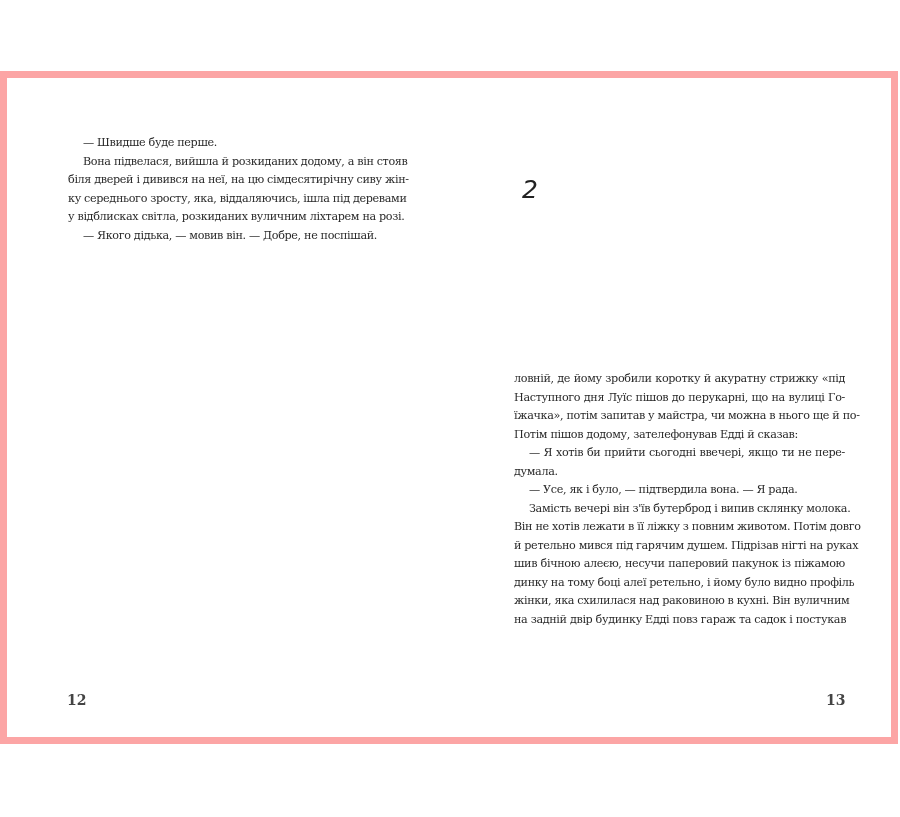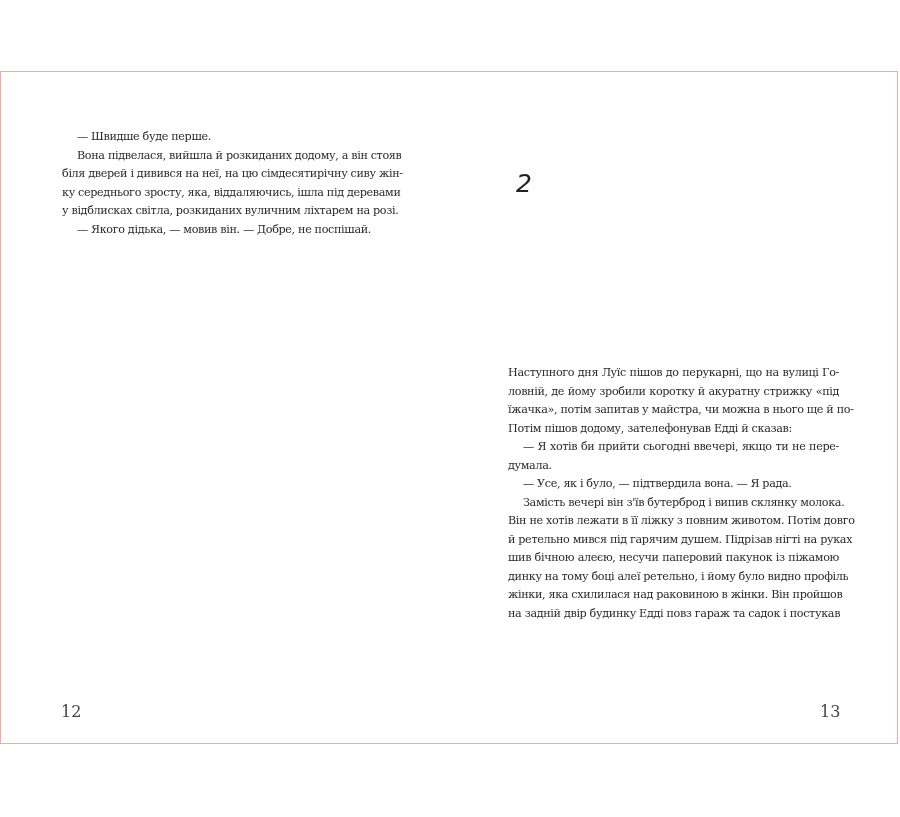--- a/index.html
+++ b/index.html
@@ -1,19 +1,19 @@
 <!DOCTYPE html>
 <html><head>
   <meta charset="utf-8">
   <style>
     html, body { margin: 0; padding: 0; background: #ffffff; }
     body { width: 900px; height: 817px; position: relative; overflow: hidden; }
     .spread {
       position: absolute; left: 0; top: 71px; width: 898px; height: 673px;
-      border: 1px solid #fca5a5; box-sizing: border-box; background: #ffffff;
+      border: 7px solid #fca5a5; box-sizing: border-box; background: #ffffff;
     }
     .page { position: absolute; top: 0; height: 100%; }
     .page-left { left: 0; width: 449px; }
     .page-right { left: 449px; width: 449px; }
     .text {
       position: absolute;
       font-family: "DejaVu Serif", serif;
       font-size: 11.2px;
       line-height: 18.5px;
       color: #2a2a2a;
@@ -24,22 +24,22 @@
     .text .line.last { text-align-last: left; }
     .text .line.ind { padding-left: 15px; }
     .left-text { left: 61px; top: 56px; width: 337px; }
     .right-text { left: 58px; top: 292px; width: 331px; }
     .chapter-num {
       position: absolute; left: 66px; top: 97px;
       font-family: "DejaVu Sans", sans-serif; font-style: italic;
       font-size: 25px; color: #222;
     }
     .folio {
-      position: absolute; top: 630px;
-      font-family: "DejaVu Serif", serif; font-size: 16px; color: #444;
+      position: absolute; top: 614px;
+      font-family: "DejaVu Serif", serif; font-size: 14px; color: #444; font-weight: bold;
     }
     .folio-left { left: 60px; }
     .folio-right { left: 370px; text-align: center; }
   </style>
 </head>
 <body>
 
 <div class="spread">
   <div class="page page-left">
     <div class="text left-text" id="left-body">
@@ -48,30 +48,30 @@
         <span class="line">біля дверей і дивився на неї, на цю сімдесятирічну сиву жін-</span>
         <span class="line">ку середнього зросту, яка, віддаляючись, ішла під деревами</span>
         <span class="line last">у відблисках світла, розкиданих вуличним ліхтарем на розі.</span>
         <span class="line ind last">— Якого дідька, — мовив він. — Добре, не поспішай.</span>
       </div>
     <div class="folio folio-left">12</div>
   </div>
   <div class="page page-right">
     <div class="chapter-num">2</div>
     <div class="text right-text" id="right-body">
+        <span class="line">ловній, де йому зробили коротку й акуратну стрижку «під</span>
         <span class="line">Наступного дня Луїс пішов до перукарні, що на вулиці Го-</span>
-        <span class="line">ловній, де йому зробили коротку й акуратну стрижку «під</span>
         <span class="line">їжачка», потім запитав у майстра, чи можна в нього ще й по-</span>
         <span class="line last">Потім пішов додому, зателефонував Едді й сказав:</span>
         <span class="line ind">— Я хотів би прийти сьогодні ввечері, якщо ти не пере-</span>
         <span class="line last">думала.</span>
         <span class="line ind last">— Усе, як і було, — підтвердила вона. — Я рада.</span>
         <span class="line ind">Замість вечері він з'їв бутерброд і випив склянку молока.</span>
         <span class="line">Він не хотів лежати в її ліжку з повним животом. Потім довго</span>
         <span class="line">й ретельно мився під гарячим душем. Підрізав нігті на руках</span>
         <span class="line">шив бічною алеєю, несучи паперовий пакунок із піжамою</span>
         <span class="line">динку на тому боці алеї ретельно, і йому було видно профіль</span>
-        <span class="line">жінки, яка схилилася над раковиною в жінки. Він пройшов</span>
+        <span class="line">жінки, яка схилилася над раковиною в кухні. Він вуличним</span>
         <span class="line">на задній двір будинку Едді повз гараж та садок і постукав</span>
       </div>
     <div class="folio folio-right">13</div>
   </div>
 </div>
 
 </body></html>

